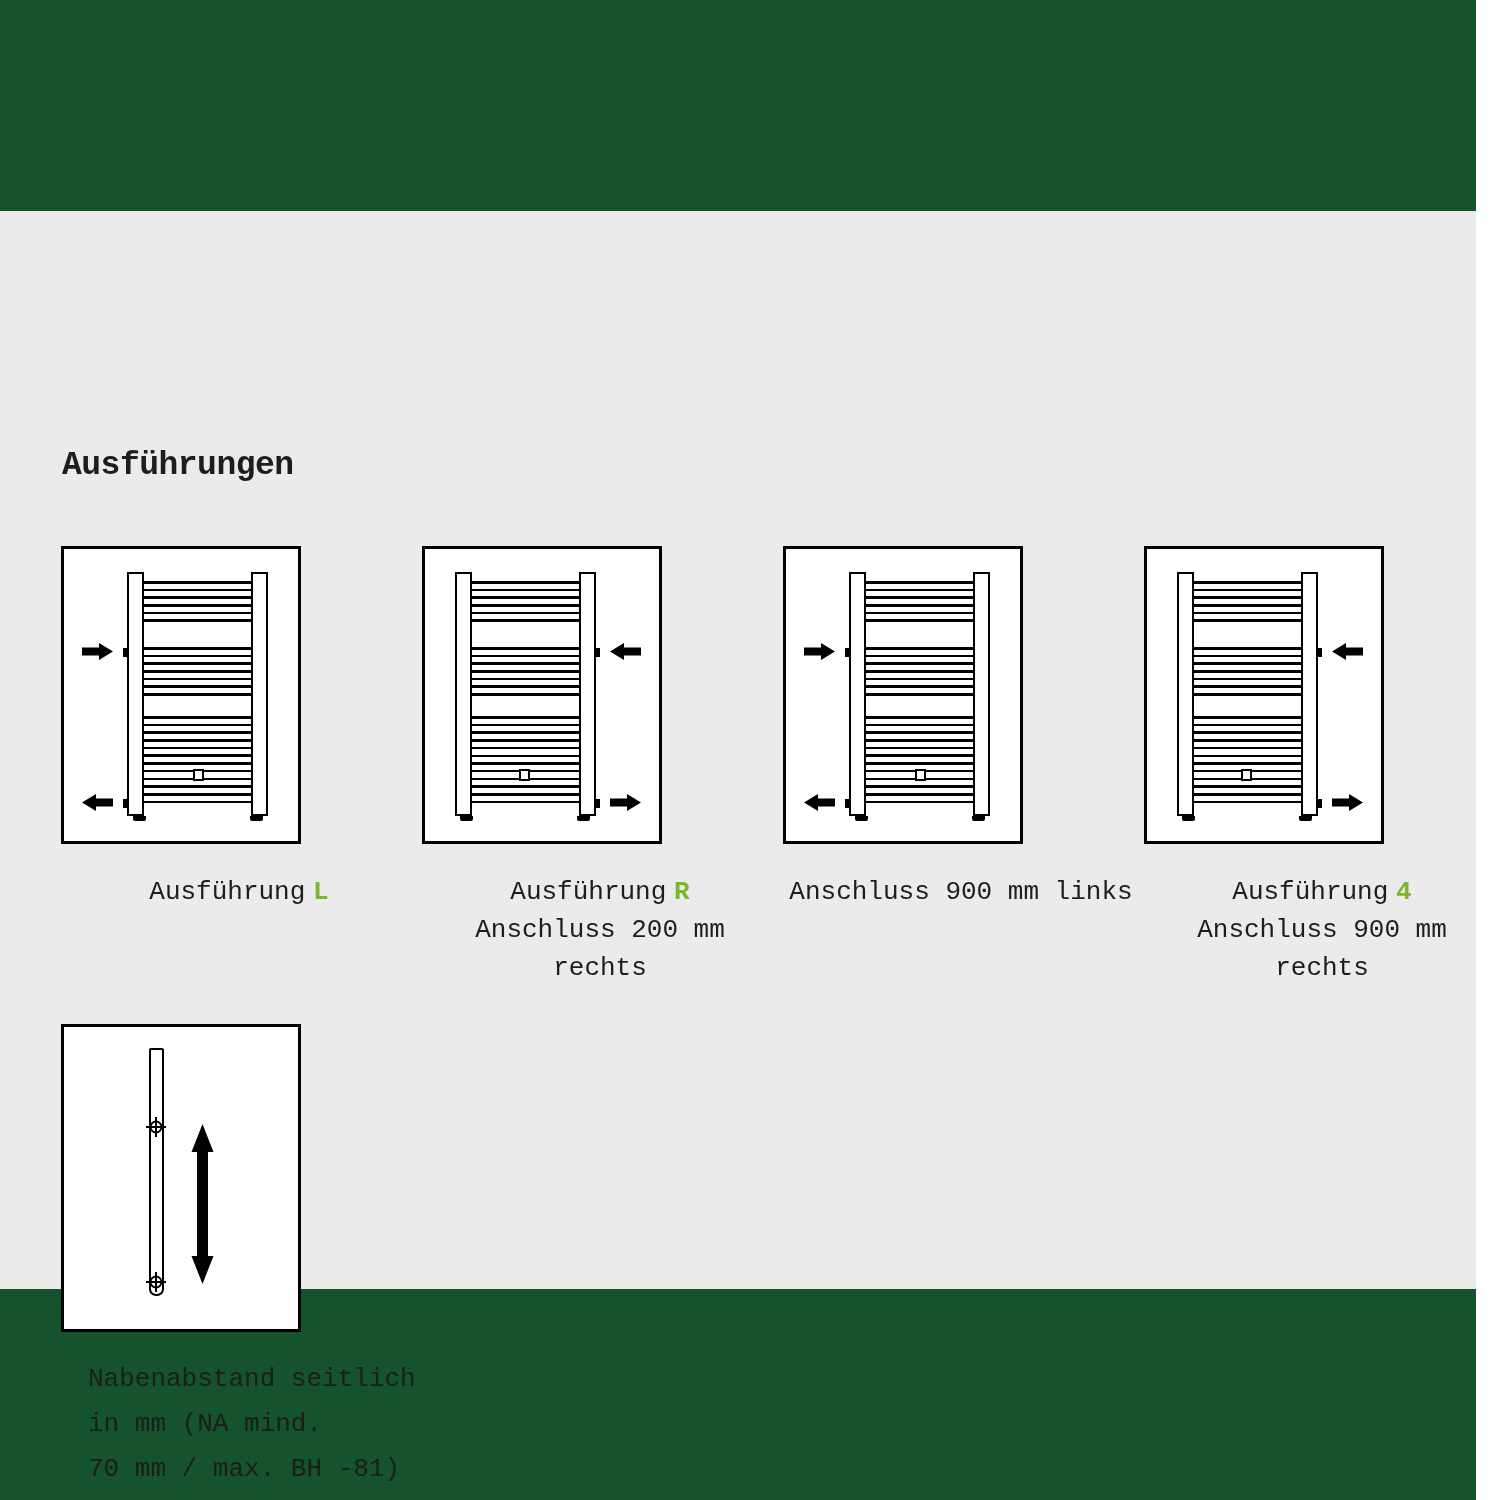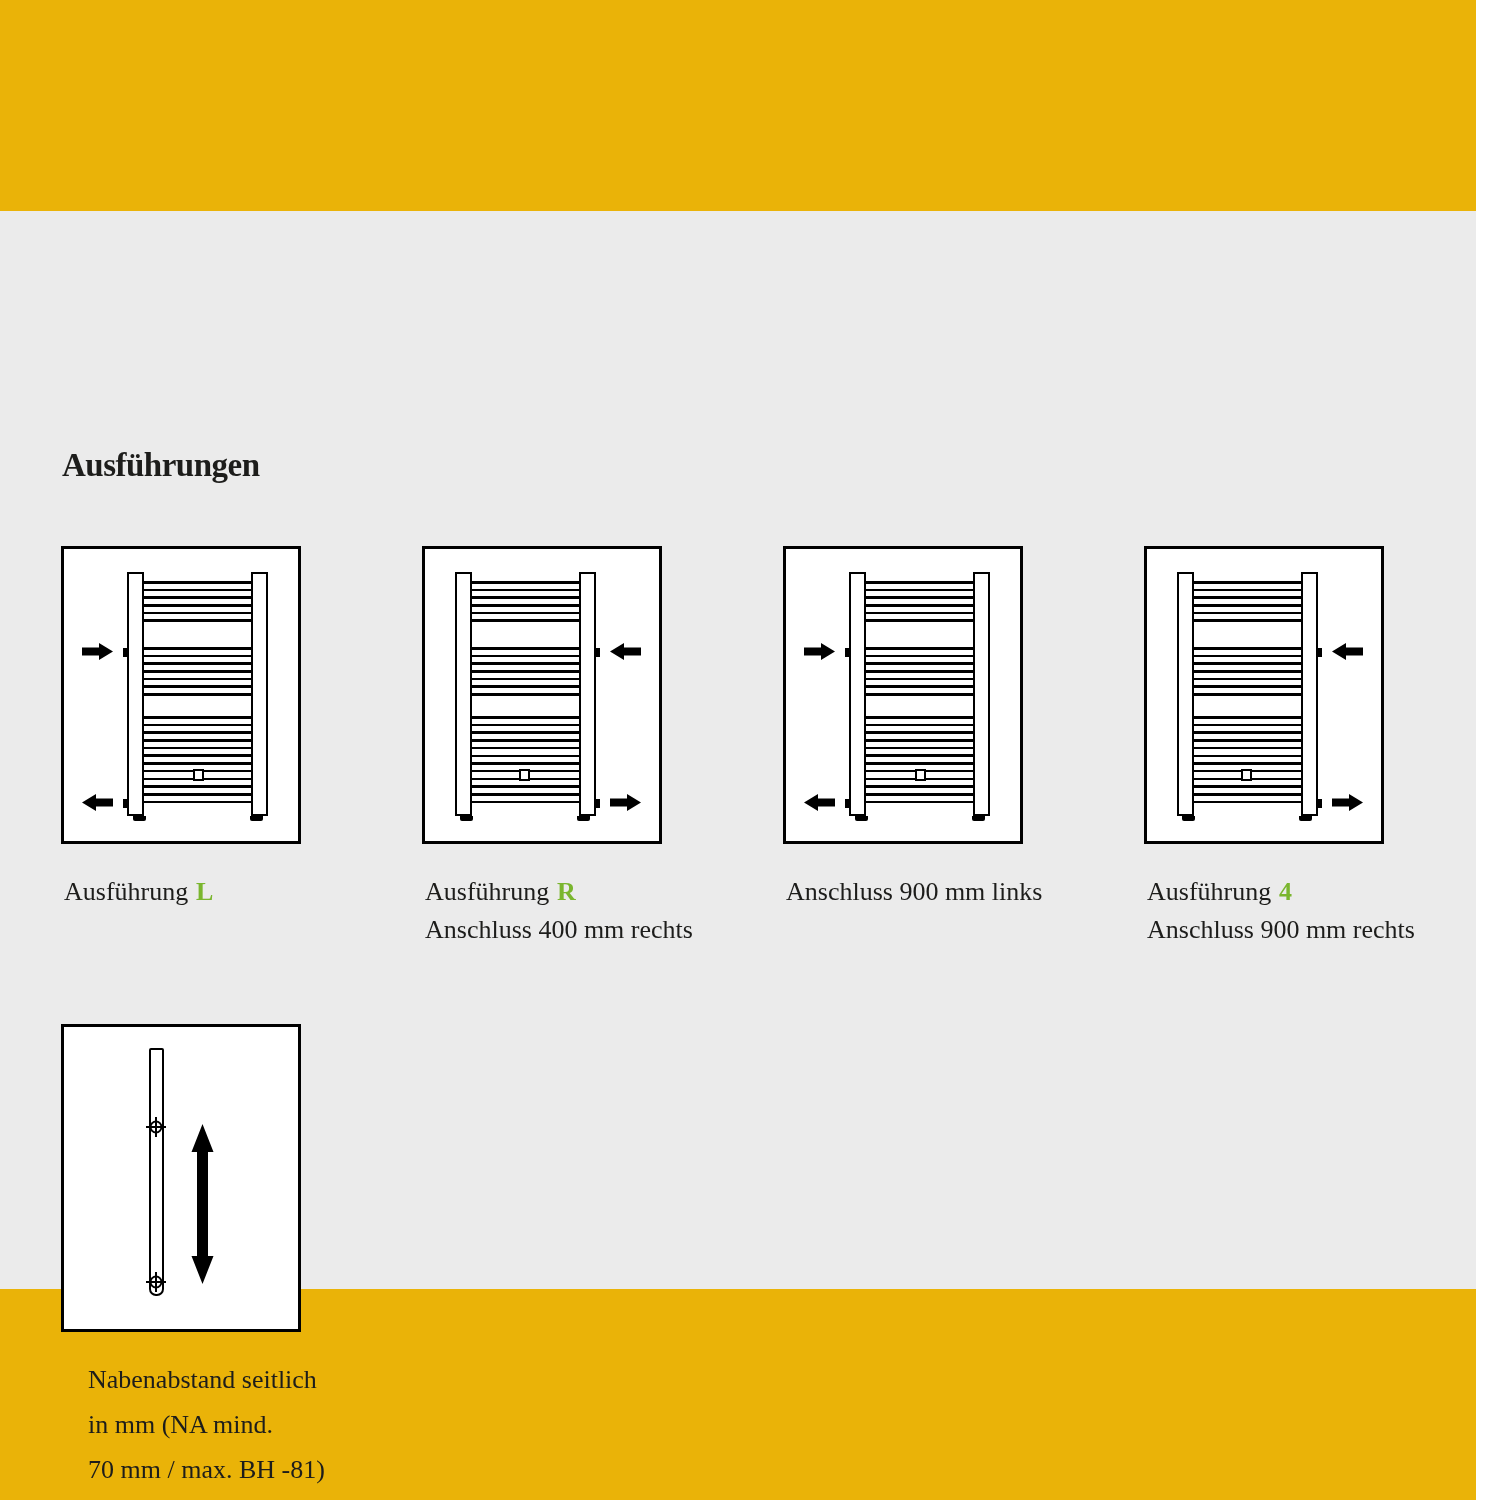--- a/index.html
+++ b/index.html
@@ -1,17 +1,17 @@
 <!DOCTYPE html>
 <html><head>
 <meta charset="utf-8">
 <style>
   html,body{margin:0;padding:0;background:#fff;}
-  .page{position:relative;width:1476px;height:1500px;background:#eab308;overflow:hidden;
-        font-family:Liberation Serif, serif;color:#1d1d1b;}
+  .page{position:relative;width:1476px;height:1500px;background:#14532d;overflow:hidden;
+        font-family:Liberation Mono, monospace;color:#1d1d1b;}
   .panel{position:absolute;left:0;top:211px;width:1500px;height:1078px;background:#ebebeb;}
 
   .heading{position:absolute;left:62px;top:236px;margin:0;font-size:33px;font-weight:bold;
            letter-spacing:-0.5px;color:#1d1d1b;}
 
   
   .fig{position:absolute;top:335px;width:240px;height:298px;background:#fff;
        border:3px solid #000;box-sizing:border-box;}
   .pos-v0{left:61px}.pos-v1{left:422px}.pos-v2{left:783px}.pos-v3{left:1144px}
   .fig-inner{position:absolute;inset:0;}
@@ -29,21 +29,21 @@
   .valve{position:absolute;left:129px;top:220px;width:11px;height:12px;background:#fff;
          border:2.5px solid #000;box-sizing:border-box;}
   .foot{position:absolute;top:267px;width:13px;height:5px;background:#000;border-radius:0 0 2px 2px;}
   .foot-l{left:69px}.foot-r{left:186px}
   .nub{position:absolute;left:59px;width:6px;height:9px;background:#000;}
   .nub-top{top:99px}.nub-bot{top:250px}
   .arr{position:absolute;left:18px;width:31px;height:17px;}
   .arr-top{top:94px}.arr-bot{top:245px}
 
   
-  .cap{position:absolute;top:662px;width:350px;font-size:26px;line-height:38px;color:#1d1d1b;}
+  .cap{position:absolute;top:662px;width:350px;font-size:26px;line-height:38px;color:#1d1d1b;text-align:center;}
   .cpos-v0{left:64px}.cpos-v1{left:425px}.cpos-v2{left:786px}.cpos-v3{left:1147px}
   .cap .code{font-weight:bold;color:#7ab62e;margin-left:0.3em;}
 
   
   .fig-hub{position:absolute;left:61px;top:813px;width:240px;height:308px;background:#fff;
            border:3px solid #000;box-sizing:border-box;}
   .tube{position:absolute;left:85px;top:21px;width:15px;height:248px;background:#fff;
         border:2.5px solid #000;box-sizing:border-box;border-radius:2px 2px 7px 7px;}
   .cross{position:absolute;left:81px;width:22px;height:22px;}
   .cross-top{top:89px}.cross-bot{top:244px}
@@ -141,21 +141,21 @@
             <polygon points="31,4.5 14,4.5 14,0 0,8.5 14,17 14,12.5 31,12.5" fill="#000"></polygon>
           </svg>
       </div>
     </div>
 
     <div class="cap cpos-v0">
       <div><span>Ausführung</span><span class="code">L</span></div>
     </div>
     <div class="cap cpos-v1">
       <div><span>Ausführung</span><span class="code">R</span></div>
-      <div>Anschluss 400 mm rechts</div>
+      <div>Anschluss 200 mm rechts</div>
     </div>
     <div class="cap cpos-v2">
       <div>Anschluss 900 mm links</div>
     </div>
     <div class="cap cpos-v3">
       <div><span>Ausführung</span><span class="code">4</span></div>
       <div>Anschluss 900 mm rechts</div>
     </div>
 
     <div class="fig-hub">

